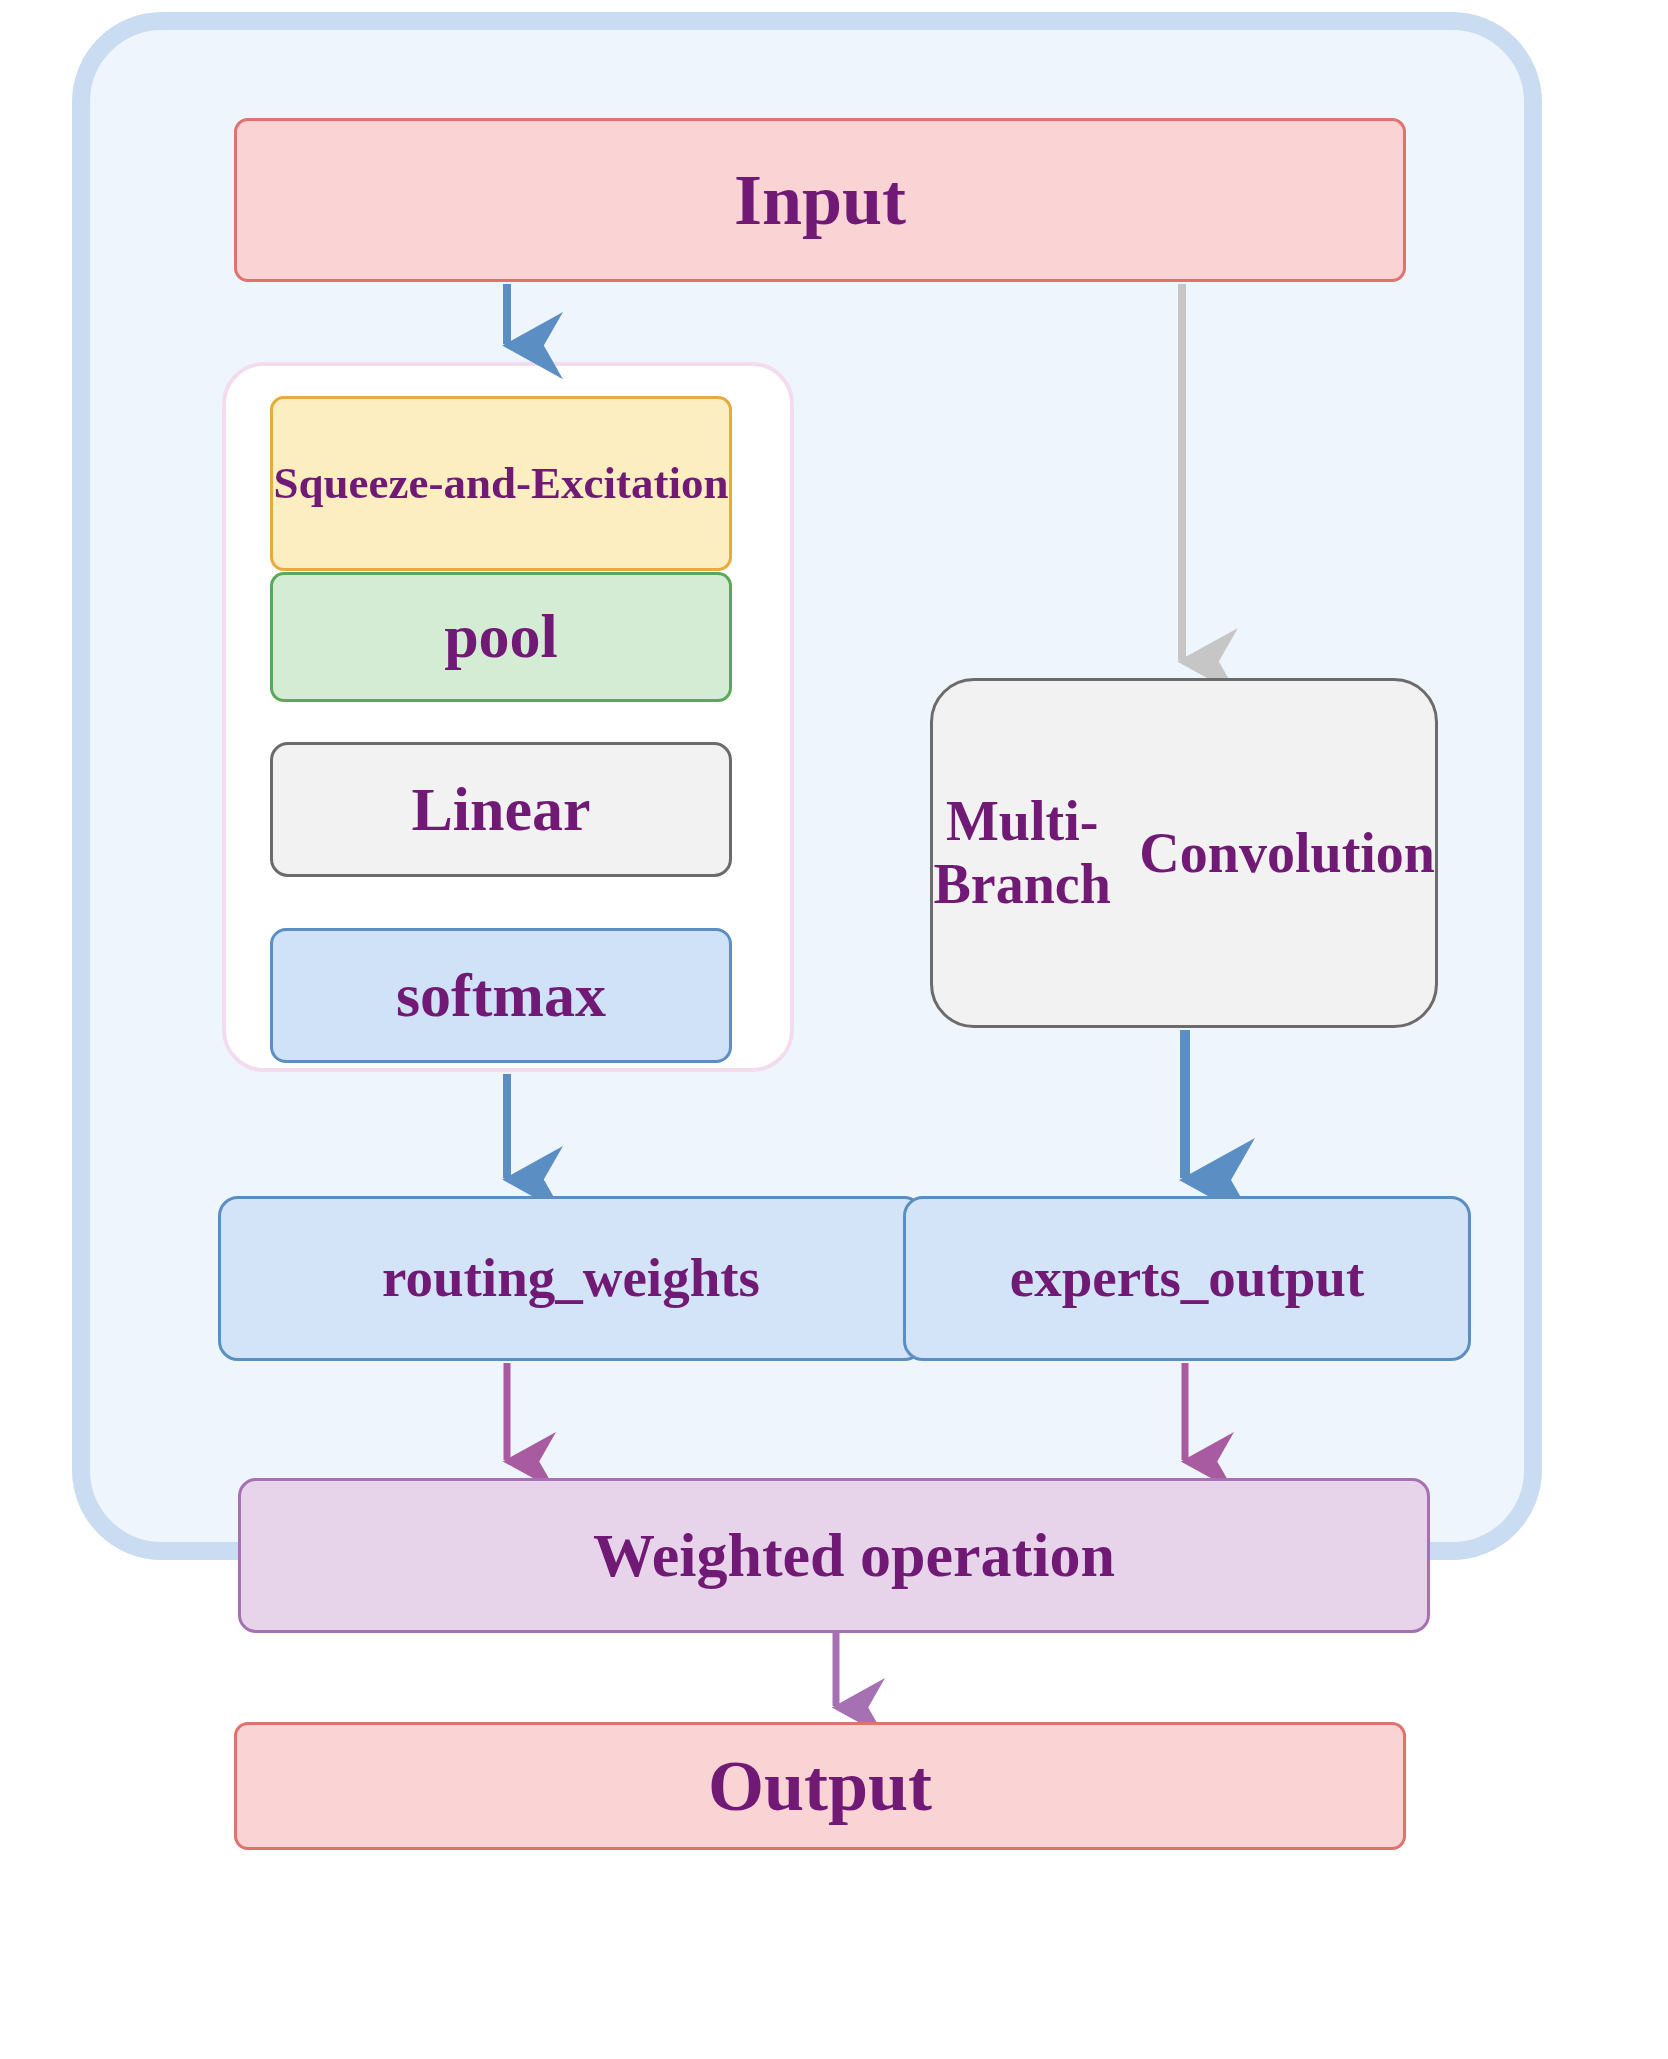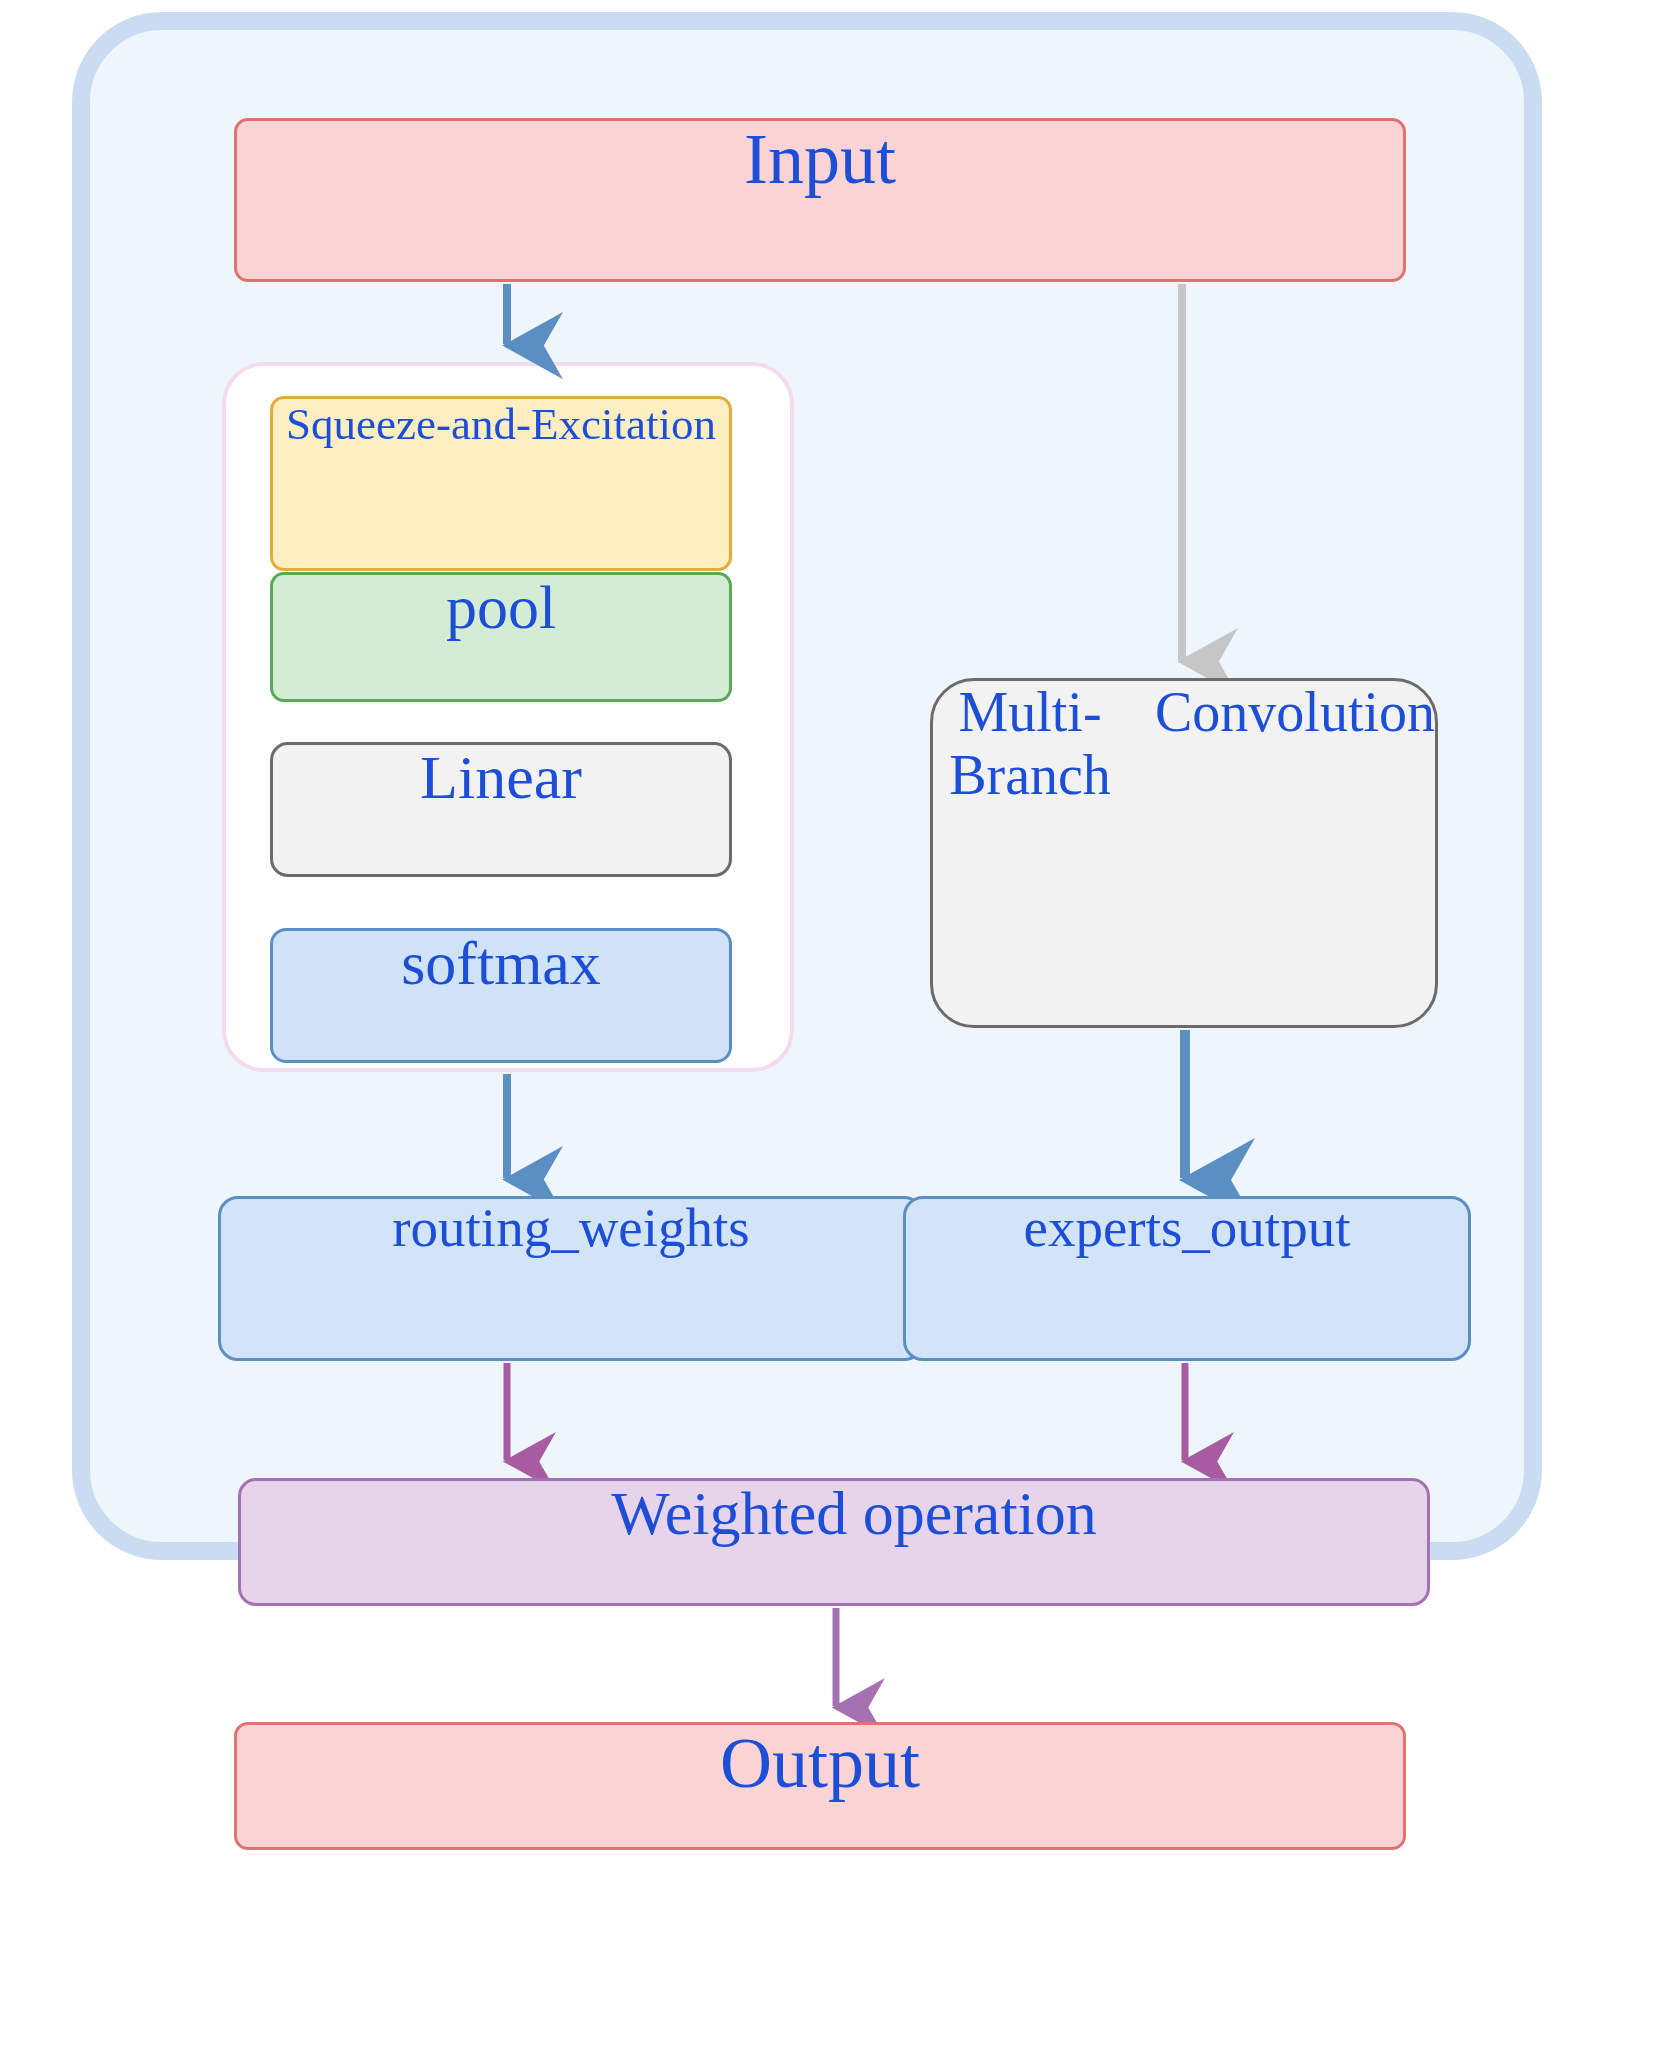--- a/index.html
+++ b/index.html
@@ -31,25 +31,25 @@
     background: #eef5fd;
     border: 18px solid #c9dcf2;
     border-radius: 90px;
     box-sizing: border-box;
   }
 
   .node {
     position: absolute;
     box-sizing: border-box;
     display: flex;
-    align-items: flex-start;
+    align-items: center;
     justify-content: center;
     text-align: center;
-    font-weight: normal;
-    color: #1d4ed8;
+    font-weight: bold;
+    color: #701a75;
     line-height: 1.06;
     z-index: 5;
   }
 
   
   .node-input, .node-output {
     background: #fad4d4;
     border: 3px solid #e2726f;
     border-radius: 14px;
     font-size: 72px;
@@ -119,21 +119,21 @@
   
   #n-input     { left: 234px; top: 118px;  width: 1172px; height: 164px; }
   #sg-gate     { left: 222px; top: 362px;  width: 572px;  height: 710px; }
   #n-se        { left: 270px; top: 396px;  width: 462px;  height: 175px; }
   #n-pool      { left: 270px; top: 572px;  width: 462px;  height: 130px; }
   #n-linear    { left: 270px; top: 742px;  width: 462px;  height: 135px; }
   #n-softmax   { left: 270px; top: 928px;  width: 462px;  height: 135px; }
   #n-mbc       { left: 930px; top: 678px;  width: 508px;  height: 350px; }
   #n-routing   { left: 218px; top: 1196px; width: 706px;  height: 165px; }
   #n-experts   { left: 903px; top: 1196px; width: 568px;  height: 165px; }
-  #n-weighted  { left: 238px; top: 1478px; width: 1192px; height: 128px; padding-left: 40px; }
+  #n-weighted  { left: 238px; top: 1478px; width: 1192px; height: 155px; padding-left: 40px; }
   #n-output    { left: 234px; top: 1722px; width: 1172px; height: 128px; }
 
   .edges {
     position: absolute;
     left: 0; top: 0;
     width: 1668px;
     height: 2059px;
     z-index: 4;
     pointer-events: none;
   }

